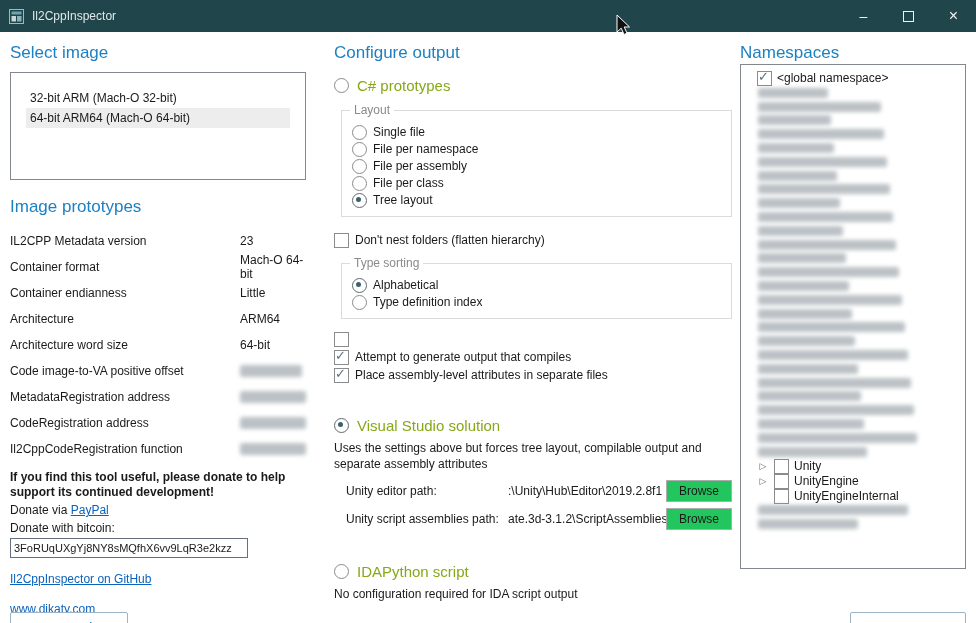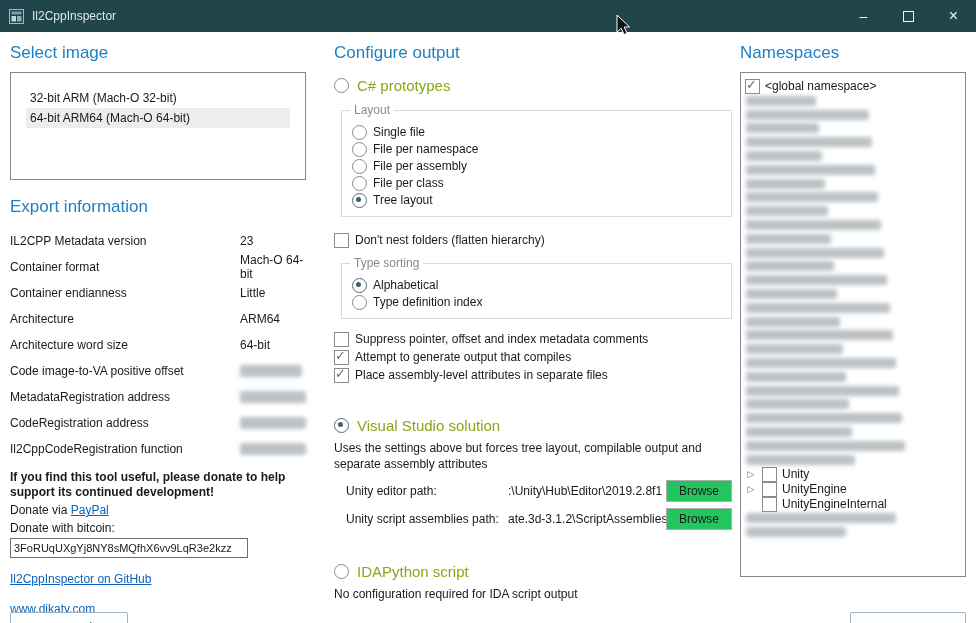--- a/index.html
+++ b/index.html
@@ -71,21 +71,21 @@
   .path-rows{margin-top:8px;}
   .path-row{display:flex;align-items:center;margin-top:6px;padding-left:12px;}
   .path-row .plabel{flex:0 0 162px;}
   .path-row .pvalue{flex:1;text-align:right;white-space:nowrap;overflow:hidden;padding-right:14px;}
   .btn-browse{flex:0 0 66px;height:22px;background:#22c55e;border:1px solid #adadad;
               font-size:12px;font-family:inherit;color:#1a1a1a;}
   .ida-desc{margin-top:4px;line-height:16px;}
 
   
   .col-right{margin-left:auto;flex:0 0 226px;width:226px;display:flex;flex-direction:column;}
-  .ns-box{margin-top:8px;border:1px solid #828790;height:505px;padding:5px 4px;
+  .ns-box{border:1px solid #828790;height:505px;padding:5px 16px;
           overflow:hidden;box-sizing:border-box;}
   .ns-row{display:flex;align-items:center;gap:5px;height:16px;}
   .ns-tree-row{height:15px;}
   .ns-blur-row{height:13.8px;display:flex;align-items:center;padding-left:1px;}
   .expander{width:12px;min-width:12px;font-size:9px;color:#6a6a6a;text-align:center;}
   .ns-label{font-size:12px;color:#1a1a1a;white-space:nowrap;}
 
   
   .cursor{position:absolute;left:616px;top:14px;z-index:20;pointer-events:none;}
 </style>
@@ -121,21 +121,21 @@
 
   <div class="content">
 
     <div class="col-left">
       <div class="section-h">Select image</div>
       <div class="listbox">
           <div class="lb-item">32-bit ARM (Mach-O 32-bit)</div>
           <div class="lb-item selected">64-bit ARM64 (Mach-O 64-bit)</div>
         </div>
 
-      <div class="section-h subsection-h">Export information</div>
+      <div class="section-h subsection-h">Image prototypes</div>
       <div class="info-table">
           <div class="info-row">
             <div class="lbl">IL2CPP Metadata version</div>
             <div class="val">23</div>
           </div>
           <div class="info-row">
             <div class="lbl">Container format</div>
             <div class="val">Mach-O 64-bit</div>
           </div>
           <div class="info-row">
@@ -231,21 +231,20 @@
             <div class="radio-row">
               <span class="radio"></span>
               <span>Type definition index</span>
             </div>
           </div>
       </div>
 
       <div class="cb-list">
           <div class="cb-row">
             <span class="cb"></span>
-            <span>Suppress pointer, offset and index metadata comments</span>
           </div>
           <div class="cb-row">
             <span class="cb checked"></span>
             <span>Attempt to generate output that compiles</span>
           </div>
           <div class="cb-row">
             <span class="cb checked"></span>
             <span>Place assembly-level attributes in separate files</span>
           </div>
         </div>

